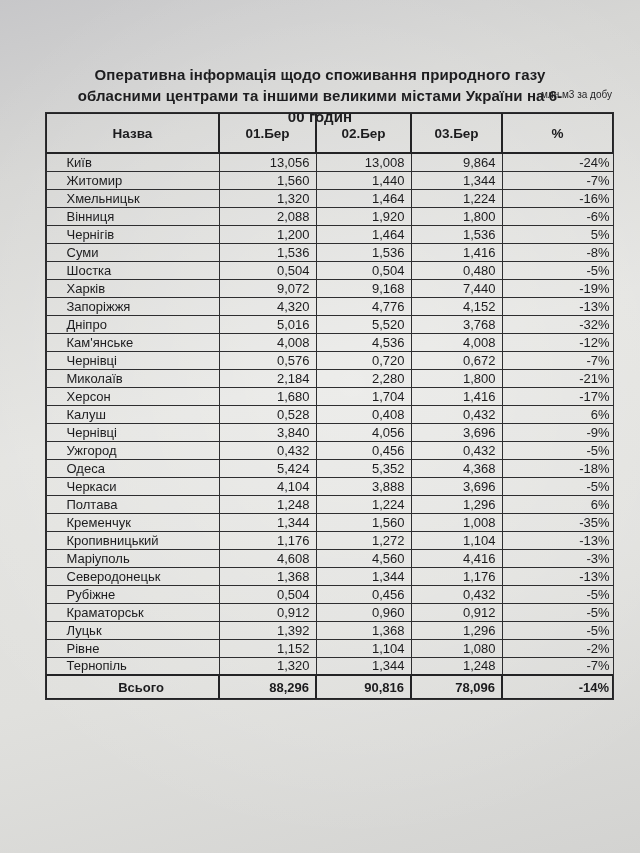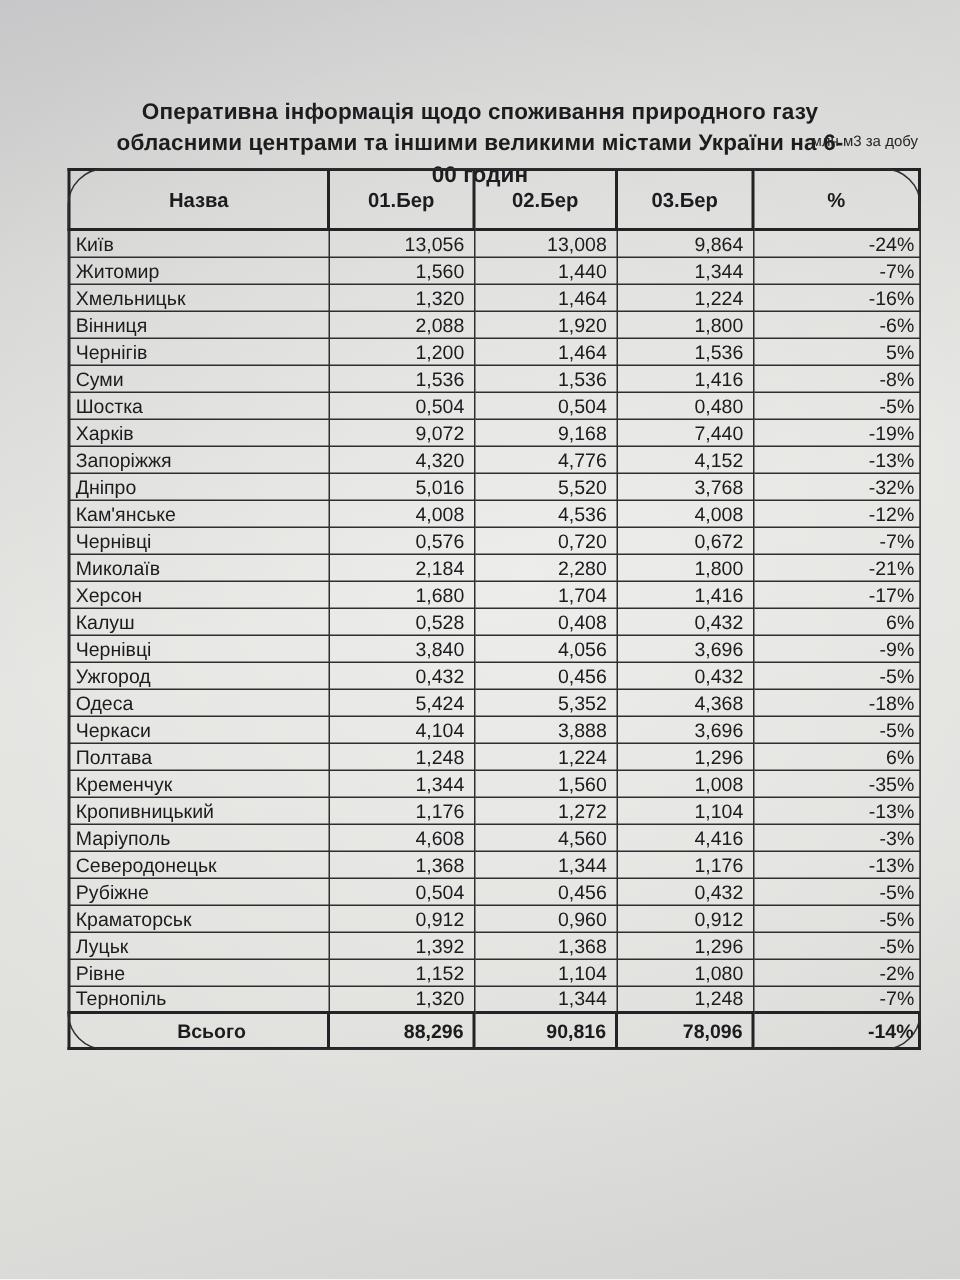--- a/index.html
+++ b/index.html
@@ -39,39 +39,38 @@
     color: #252527;
   }
   table.gas {
     position: absolute;
     top: 112px;
     left: 45px;
     width: 567px;
     border-collapse: collapse;
     table-layout: fixed;
     background: transparent;
-    border-radius: 25px;
   }
   table.gas th, table.gas td {
     border: 1px solid #2e2e30;
     color: #1c1c1e;
     font-size: 13px;
     overflow: hidden;
     white-space: nowrap;
   }
   table.gas thead th {
     border: 2px solid #232325;
     height: 40px;
     font-size: 13.5px;
     font-weight: bold;
     text-align: center;
     vertical-align: middle;
   }
   table.gas tbody td { height: 18px; vertical-align: middle; }
-  td.name-col  { text-align: left;  padding-left: 4px; }
+  td.name-col  { text-align: left;  padding-left: 20px; }
   td.num-col   { text-align: right; padding-right: 6px; }
   td.pct-col   { text-align: right; padding-right: 3px; }
   table.gas tfoot td {
     border: 2px solid #232325;
     height: 24px;
     font-weight: bold;
     vertical-align: middle;
   }
   table.gas tfoot td.name-col { text-align: center; padding-left: 17px; }
   table.gas { outline: 1px solid #2e2e30; outline-offset: -1px; }

